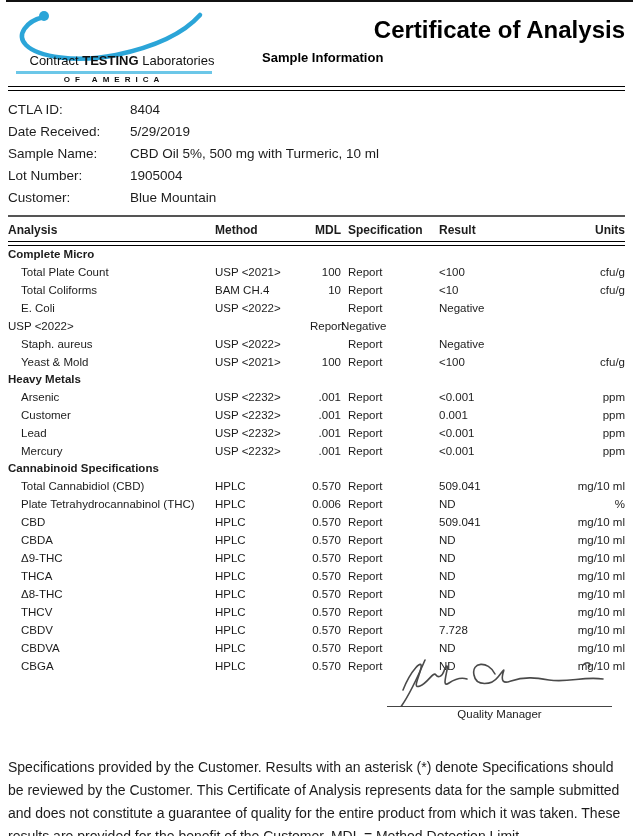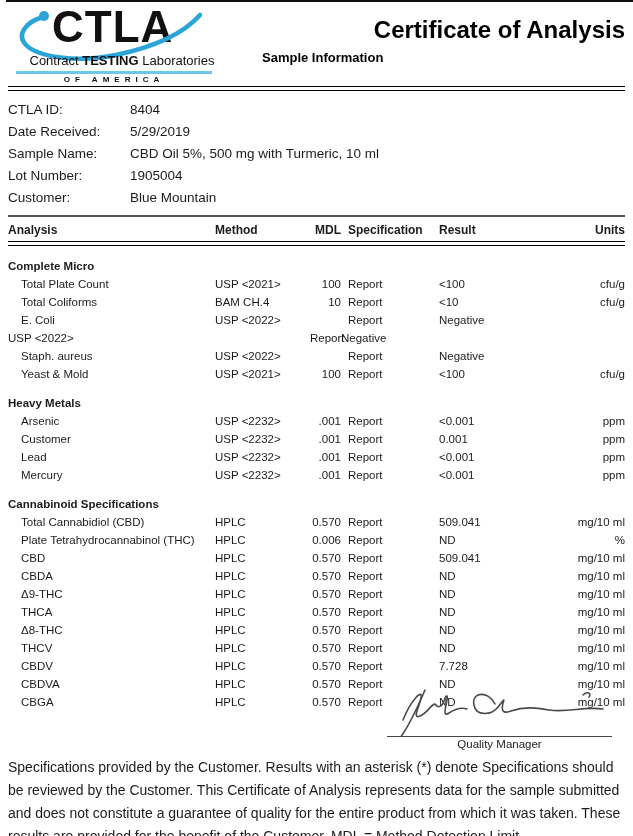--- a/index.html
+++ b/index.html
@@ -37,45 +37,44 @@
   
   .thin-line { border-top:2px solid #555; }
   .thead { display:grid; grid-template-columns:207px 88px 38px 98px 92px 1fr;
            font-weight:bold; font-size:12px; padding:6px 0 4px 0; }
   .trow, .thead { align-items:baseline; }
   .c-mdl { text-align:right; }
   .c-spec { padding-left:7px; }
   .c-units { text-align:right; }
 
   .tbody { font-size:11.5px; }
-  .tsection { font-weight:bold; font-size:11.5px; line-height:17px;margin-top:12px; }
+  .tsection { font-weight:bold; font-size:11.5px; line-height:17px; }
   .trow { display:grid; grid-template-columns:207px 88px 38px 98px 92px 1fr; line-height:18px; }
   .trow .c-analysis { padding-left:13px; }
 
   
-  .sig-block { position:absolute; right:21px; top:686px; width:225px; text-align:center; }
+  .sig-block { position:absolute; right:21px; top:656px; width:225px; text-align:center; }
   .sig-svg { display:block; width:225px; height:50px; }
   .sig-line { border-top:1px solid #444; }
   .sig-title { font-size:11.5px; margin-top:1px; color:#222; }
 
   
   .footer { position:absolute; left:8px; right:8px; top:756px; }
   .disclaimer { font-size:14px; line-height:23px; color:#1c1c1c; }
   .footer-line { border-top:1.5px solid #444; margin-top:5px; }
   .footer-bottom { display:flex; justify-content:space-between; font-size:11.8px; padding-top:6px; }
 </style>
 </head>
 <body>
 
 <div class="page">
   <div class="scan-edge"></div>
 
   <div class="header">
     <div class="logo">
-      <span class="logo-acronym">CTLA</span>
       <svg class="logo-swoosh" viewBox="0 0 210 62">
         <path d="M30,11 C12,15 2,29 12,39 C24,51 62,57 102,49 C140,41 170,27 186,9" fill="none" stroke="#2ba5d8" stroke-width="4.5" stroke-linecap="round"></path>
         <circle cx="30" cy="10" r="5" fill="#2ba5d8"></circle>
       </svg>
       <div class="logo-line1"><span>Contract </span><b>TESTING</b><span> Laboratories</span></div>
       <div class="logo-underline" style="background:#6cc7e8;"></div>
       <div class="logo-line2">OF AMERICA</div>
     </div>
     <div class="titleblock">
       <div class="doc-title">Certificate of Analysis</div>

